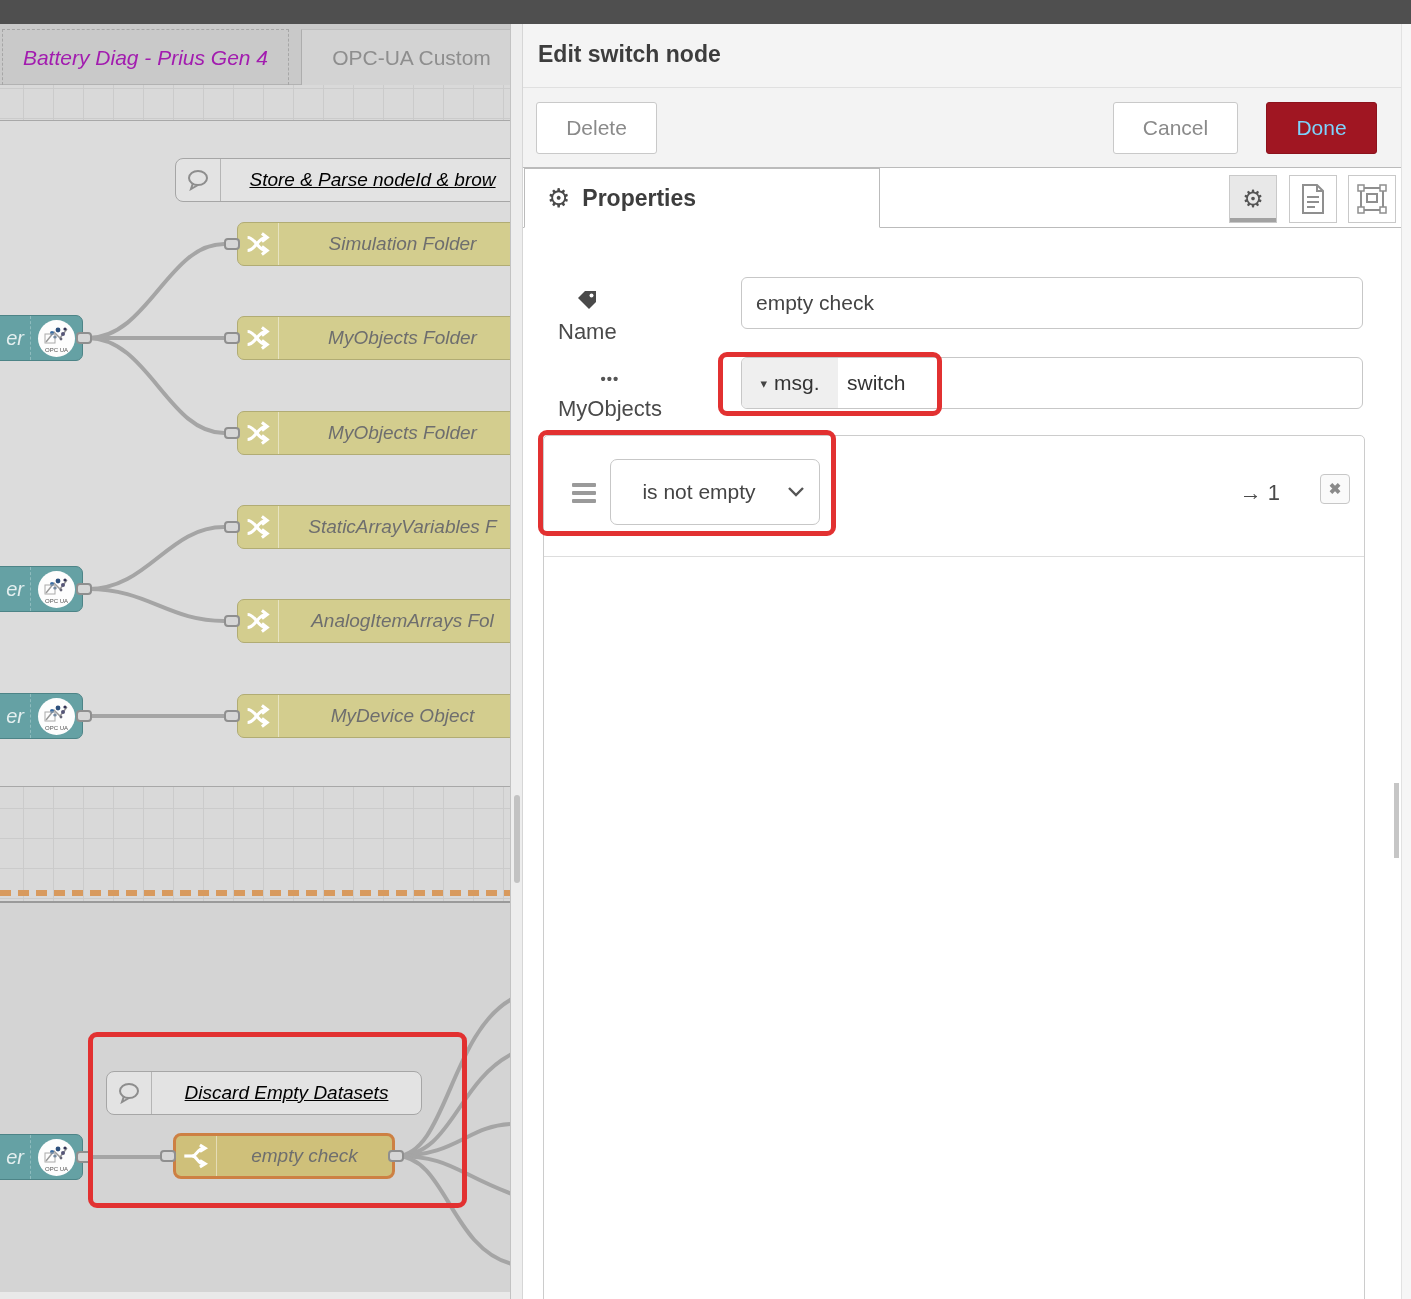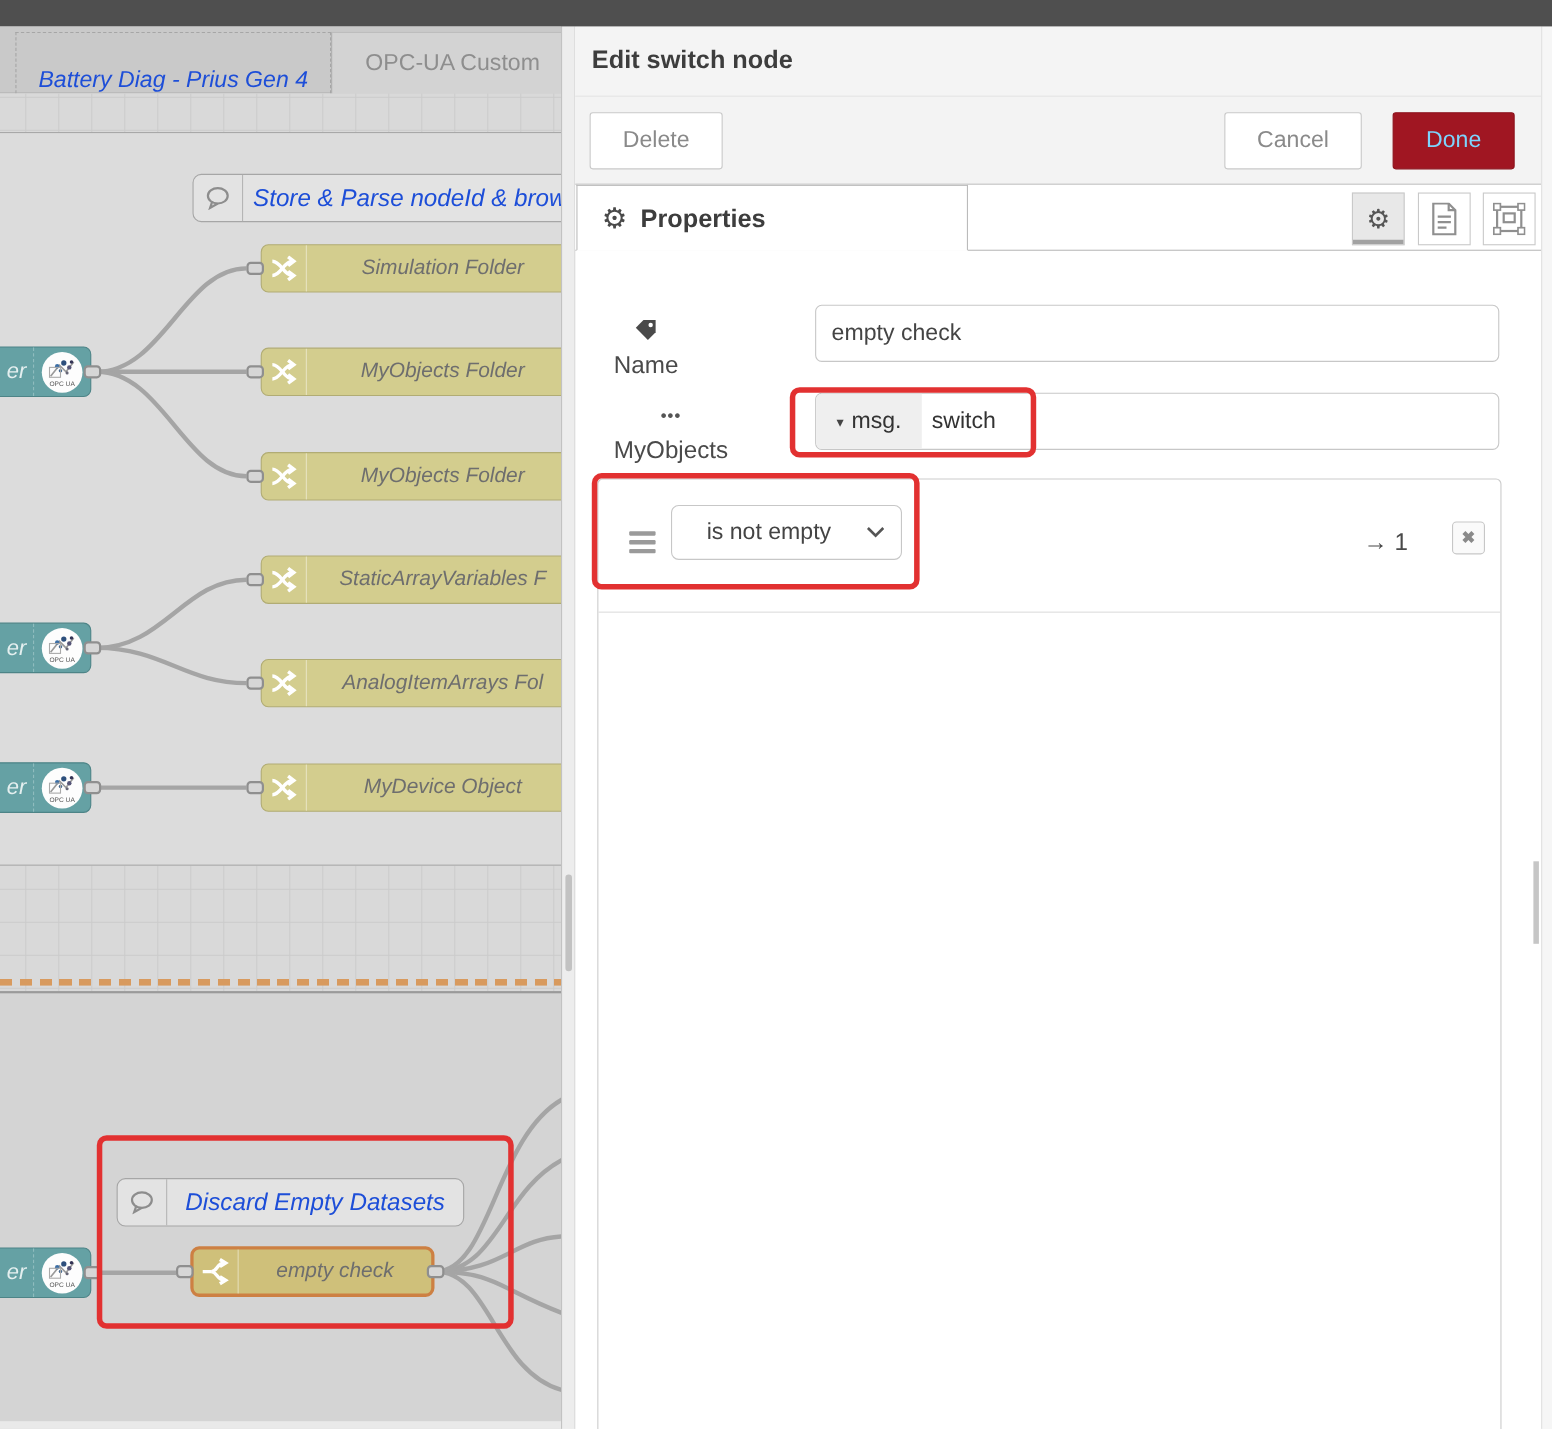--- a/index.html
+++ b/index.html
@@ -6,21 +6,21 @@
   html,body { width:1411px; height:1299px; }
   body { font-family: "Liberation Sans", sans-serif; background:#fff; }
   #app { position:relative; width:1411px; height:1299px; overflow:hidden; background:#fff; }
 
   
   .topbar { position:absolute; left:0; top:0; width:1411px; height:24px; background:#4f4f4f; z-index:50; }
 
   
   .canvas-side { position:absolute; left:0; top:24px; width:510px; height:1275px; overflow:hidden; }
   .tabbar { position:absolute; left:0; top:0; width:510px; height:61px; background:#c9c9c9; border-bottom:1px solid #b2b2b2; }
-  .flow-tab1 { position:absolute; left:14px; top:5px; width:287px; height:56px; border:1px dashed #a6a6a6; border-bottom:none; color:#1d4ed8; font-style:italic; font-size:21px; display:flex; align-items:flex-end; justify-content:center; overflow:hidden; white-space:nowrap; }
+  .flow-tab1 { position:absolute; left:2px; top:5px; width:287px; height:56px; border:1px dashed #a6a6a6; border-bottom:none; color:#a21caf; font-style:italic; font-size:21px; display:flex; align-items:center; justify-content:center; overflow:hidden; white-space:nowrap; }
   .flow-tab2 { position:absolute; left:301px; top:5px; width:220px; height:56px; background:#d3d3d3; border-left:1px solid #adadad; border-top:1px solid #bdbdbd; color:#8e8e8e; font-size:21px; display:flex; align-items:center; justify-content:center; overflow:hidden; white-space:nowrap; }
 
   .canvas { position:absolute; left:0; top:61px; width:510px; height:1214px; overflow:hidden;
     background-color:#d9d9d9;
     background-image:linear-gradient(#cbcbcb 1px, transparent 1px),linear-gradient(90deg,#cbcbcb 1px, transparent 1px);
     background-size:30px 30px; background-position:-7px 3px; }
   .group1 { position:absolute; left:-20px; top:35px; width:560px; height:667px; background:#dcdcdc; border:1px solid #a8a8a8; }
   .group2 { position:absolute; left:-20px; top:816px; width:560px; height:400px; background:#d4d4d4; border-top:2px solid #9a9a9a; }
   .dash-orange { position:absolute; left:0; top:805px; width:512px; height:6px;
     background:repeating-linear-gradient(90deg,#d89a5e 0 11px, transparent 11px 18px); }
@@ -29,21 +29,21 @@
   .wires { position:absolute; left:0; top:0; width:510px; height:1214px; }
   .wires path { stroke:#a5a5a5; stroke-width:4; fill:none; }
 
   
   .nr-node { position:absolute; height:44px; border-radius:7px; display:flex; align-items:center; }
   .sw-node { background:#d3cd8e; border:1px solid #b1ac74; width:290px; left:237px; }
   .sw-icon { width:41px; height:100%; border-right:1px solid rgba(255,255,255,.45); display:flex; align-items:center; justify-content:center; flex:0 0 41px; }
   .sw-label { flex:1; text-align:center; font-size:19px; font-style:italic; color:#6e6e6e; white-space:nowrap; overflow:hidden; }
   .comment-node { background:#e3e3e3; border:1px solid #a6a6a6; border-radius:8px; }
   .cm-icon { width:45px; height:100%; border-right:1px solid #b5b5b5; display:flex; align-items:center; justify-content:center; flex:0 0 45px; }
-  .cm-label { flex:1; text-align:center; font-size:22px; font-style:italic; color:#1d4ed8; white-space:nowrap; overflow:hidden; }
+  .cm-label { flex:1; text-align:center; font-size:19px; font-style:italic; color:#000000; white-space:nowrap; overflow:hidden;text-decoration:underline; }
   .opc-node { background:#65a1a4; border:1px solid #4d8487; width:238px; left:-155px; height:46px; }
   .opc-label { flex:1; text-align:right; padding-right:6px; color:#e4efef; font-size:20px; font-style:italic; }
   .opc-icon-sec { width:52px; height:100%; border-left:1px dashed #8fbcbe; display:flex; align-items:center; justify-content:center; flex:0 0 52px; }
   .opc-circle { width:37px; height:37px; background:#fdfdfd; border-radius:50%; position:relative; overflow:hidden; }
   .opc-caption { position:absolute; bottom:4px; left:0; right:0; text-align:center; font-size:6px; color:#555; letter-spacing:0; }
   .empty-node { background:#cfc07a; border:3px solid #cd8043; width:222px; left:173px; height:46px; border-radius:8px; }
 
   .port { position:absolute; width:16px; height:12px; background:#d6d6d6; border:2px solid #8f8f8f; border-radius:4px; z-index:5; }
 
   .red-rect { position:absolute; border:5px solid #e23131; border-radius:9px; z-index:20; }
@@ -80,21 +80,21 @@
   .in-name { top:253px; }
   .prop-box { position:absolute; left:218px; top:333px; width:622px; height:52px; border:1px solid #c7c7c7; border-radius:6px; background:#fff; display:flex; align-items:center; }
   .msg-btn { width:96px; height:50px; background:#efefef; border-radius:5px 0 0 5px; display:flex; align-items:center; justify-content:center; gap:7px; font-size:21px; color:#333; flex:0 0 96px; }
   .msg-caret { font-size:13px; color:#444; }
   .prop-value { font-size:21px; color:#333; padding-left:9px; }
 
   .rulebox { position:absolute; left:20px; top:411px; width:822px; height:880px; background:#fff; border:1px solid #cccccc; border-radius:5px 5px 0 0; }
   .rule-row { position:absolute; left:0; top:0; width:100%; height:121px; border-bottom:1px solid #dddddd; }
   .hamburger { position:absolute; left:28px; top:47px; width:24px; height:20px; display:flex; flex-direction:column; justify-content:space-between; }
   .hamburger span { display:block; height:4px; background:#9a9a9a; border-radius:1px; }
-  .rule-select { position:absolute; left:66px; top:23px; width:210px; height:50px; border:1px solid #c7c7c7; border-radius:7px; background:#fff; display:flex; align-items:center; }
+  .rule-select { position:absolute; left:66px; top:23px; width:210px; height:66px; border:1px solid #c7c7c7; border-radius:7px; background:#fff; display:flex; align-items:center; }
   .rule-select .sel-label { flex:1; text-align:center; font-size:21px; color:#444; }
   .rule-out { position:absolute; right:84px; top:44px; font-size:22px; color:#4a4a4a; }
   .rule-close { position:absolute; right:14px; top:38px; width:30px; height:30px; border:1px solid #c7c7c7; border-radius:4px; background:#fafafa; display:flex; align-items:center; justify-content:center; font-size:15px; font-weight:bold; color:#8a8a8a; }
   .red3 { left:88px; top:947px; width:379px; height:176px; }
 
   .dlg-scroll-thumb { position:absolute; left:871px; top:759px; width:5px; height:75px; background:#c6c6c6; }
   .dlg-gutter { position:absolute; left:878px; top:0; width:11px; height:1275px; background:#f6f6f6; border-left:1px solid #e2e2e2; }
 </style>
 </head>
 <body>

